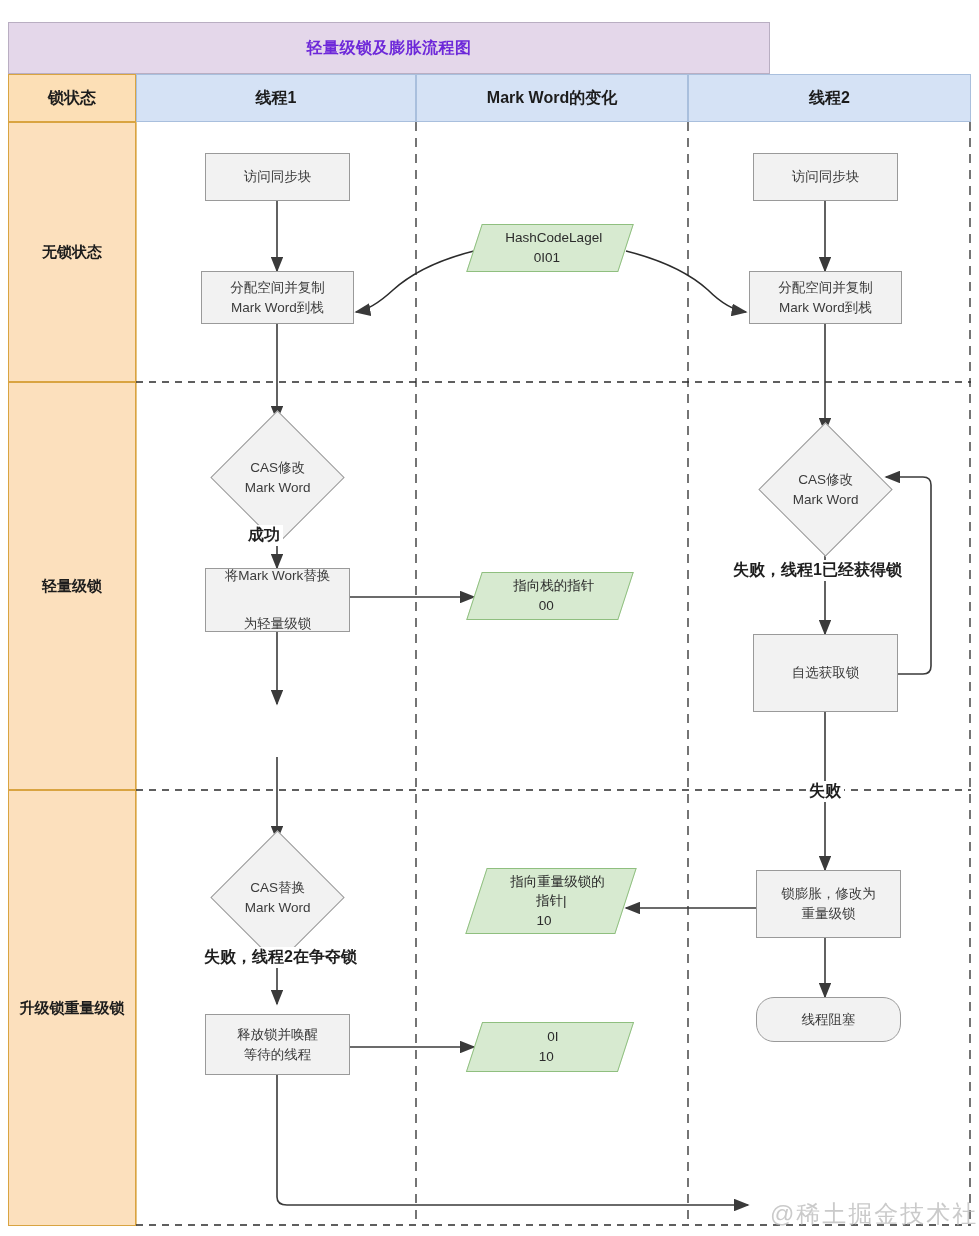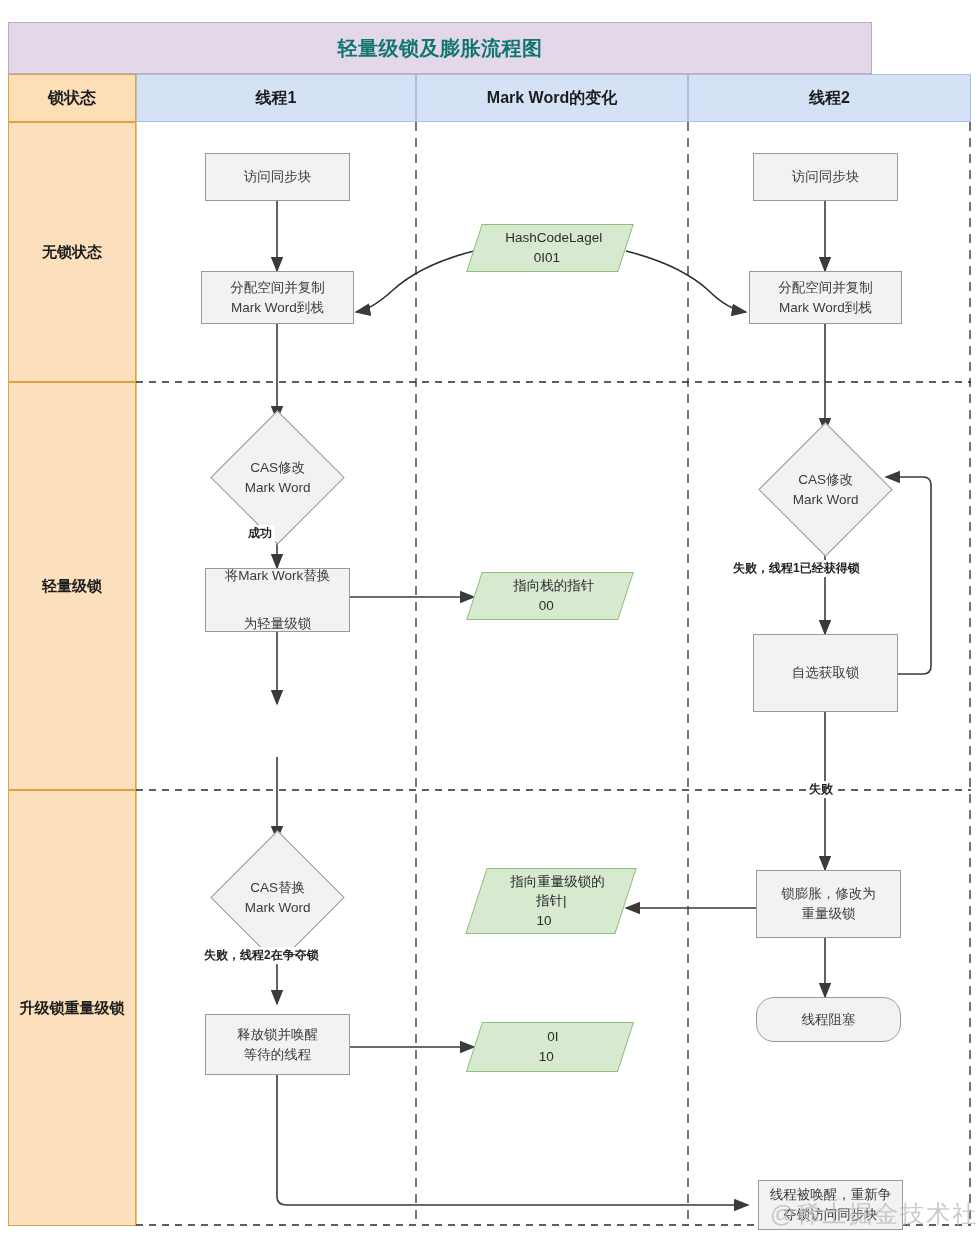--- a/index.html
+++ b/index.html
@@ -3,24 +3,24 @@
 <meta charset="utf-8">
 <style>
   html,body{margin:0;padding:0;background:#ffffff;}
   body{font-family:"Liberation Sans","DejaVu Sans",sans-serif;}
   #root{position:relative;width:979px;height:1236px;overflow:hidden;background:#fff;}
 
   .stage{position:absolute;left:8px;top:22px;width:963px;height:1204px;box-sizing:border-box;}
 
   
   .title-bar{
-    position:absolute;left:0;top:0;width:864px;height:52px;
+    position:absolute;left:0;top:0;width:762px;height:52px;
     background:#e4d7ea;border:1px solid #b9aec2;box-sizing:border-box;
     display:flex;align-items:center;justify-content:center;
-    font-size:20px;font-weight:bold;color:#0f766e;letter-spacing:.5px;
+    font-size:16px;font-weight:bold;color:#6d28d9;letter-spacing:.5px;
   }
   .hdr-row{position:absolute;left:0;top:52px;height:48px;}
   .hdr-cell{
     position:absolute;top:0;height:48px;box-sizing:border-box;
     display:flex;align-items:center;justify-content:center;
     font-size:16px;font-weight:bold;color:#1c1c1c;
   }
   .hdr-state{left:0;width:128px;background:#fcdfb6;border:1px solid #d9a441;}
   .hdr-t1{left:128px;width:280px;background:#d5e2f5;border:1px solid #a9bfdd;}
   .hdr-mw{left:408px;width:272px;background:#d5e2f5;border:1px solid #a9bfdd;}
@@ -51,21 +51,21 @@
     transform:skewX(-18deg);
   }
   .para > span{display:block;transform:skewX(18deg);}
   .dia{
     background:#f2f2f2;border:1px solid #9a9a9a;
     transform:rotate(45deg);
   }
   .dia > span{display:block;transform:rotate(-45deg);white-space:nowrap;}
 
   .edge-label{
-    position:absolute;font-size:12px;font-weight:bold;color:#1f1f1f;
+    position:absolute;font-size:16px;font-weight:bold;color:#1f1f1f;
     background:#ffffff;padding:0 3px;white-space:nowrap;
   }
 
   .watermark{
     position:absolute;font-size:24px;color:#b9b9b9;opacity:.75;
     white-space:nowrap;letter-spacing:2px;pointer-events:none;
   }
 </style>
 </head>
 <body>
@@ -206,24 +206,20 @@
 
     <div class="node proc" style="left:748px;top:848px;width:145px;height:68px;flex-direction:column;">
       <span>锁膨胀，修改为</span>
       <span>重量级锁</span>
     </div>
 
     <div class="node proc" style="left:748px;top:975px;width:145px;height:45px;border-radius:18px;">
       <span>线程阻塞</span>
     </div>
 
-    <div class="node proc" style="left:750px;top:1158px;width:145px;height:50px;flex-direction:column;">
-      <span>线程被唤醒，重新争</span>
-      <span>夺锁访问同步块</span>
-    </div>
 
     <div class="edge-label" style="left:237px;top:503px;">成功</div>
 
     <div class="edge-label" style="left:193px;top:925px;">失败，线程2在争夺锁</div>
 
     <div class="edge-label" style="left:722px;top:538px;">失败，线程1已经获得锁</div>
 
     <div class="edge-label" style="left:798px;top:759px;">失败</div>
 
     <div class="watermark" style="left:762px;top:1176px;">@稀土掘金技术社区</div>

